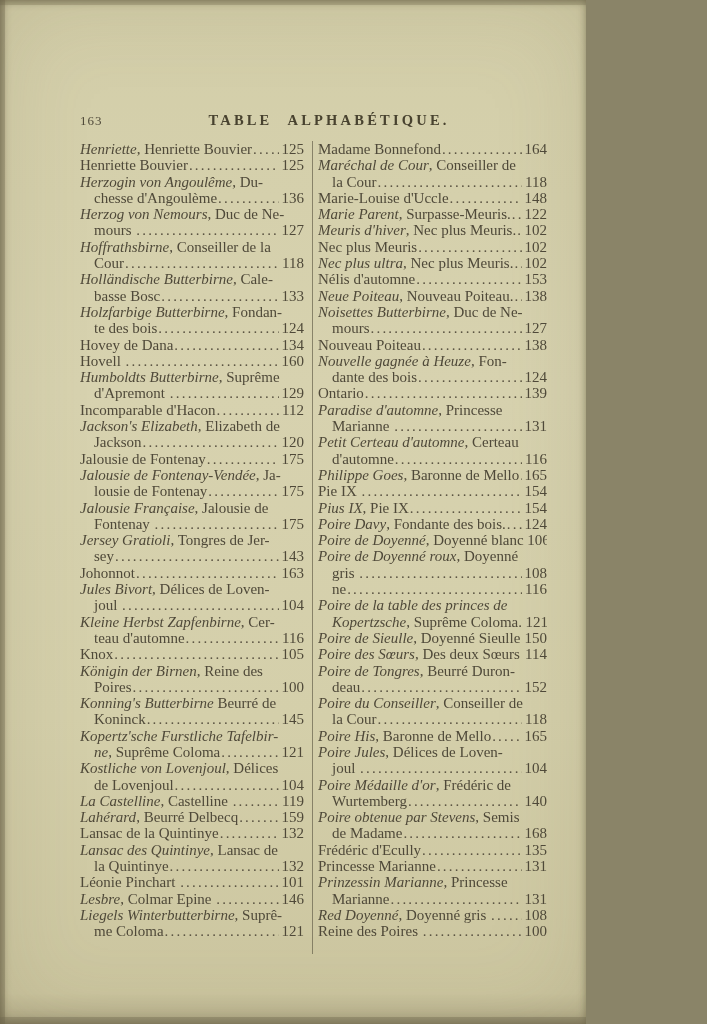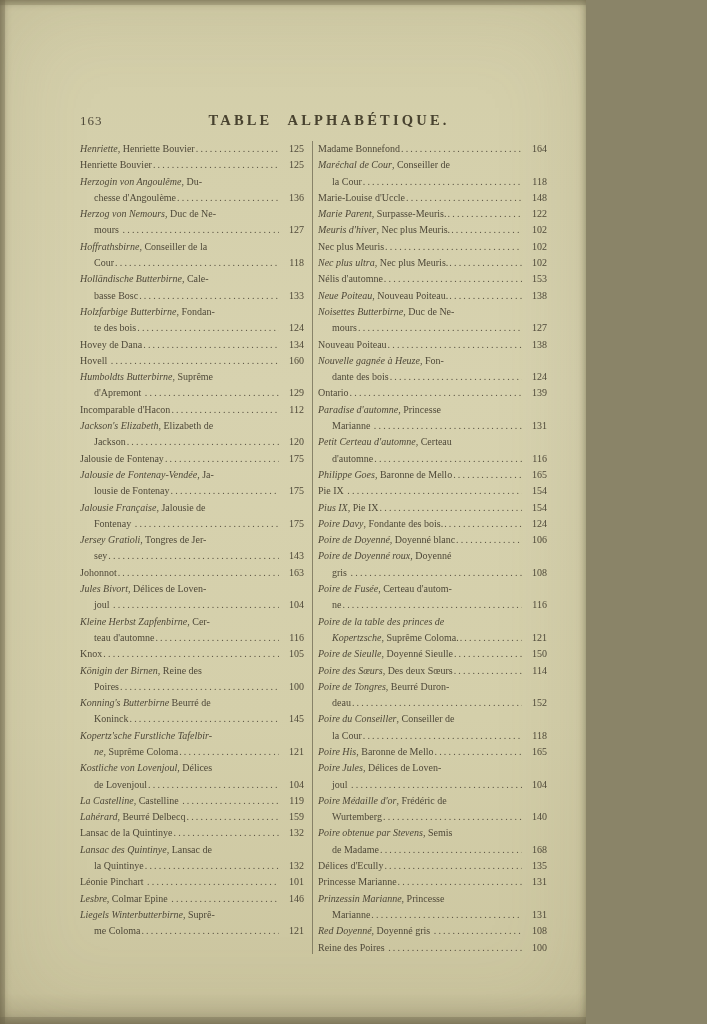--- a/index.html
+++ b/index.html
@@ -21,21 +21,21 @@
   .edge-top{position:absolute;left:0;top:0;width:100%;height:5px;background:rgba(120,111,84,.3);}
   .edge-bottom{position:absolute;left:0;bottom:0;width:100%;height:7px;background:rgba(112,104,80,.4);}
   .header{position:absolute;top:110px;left:0;width:100%;height:22px;}
   .folio{position:absolute;left:80px;top:3px;font-size:13px;letter-spacing:1px;}
   .title{
     position:absolute;left:329px;top:2px;transform:translateX(-50%);
     font-size:14.5px;font-weight:bold;letter-spacing:3.2px;word-spacing:9px;
     color:#48422f; white-space:nowrap;
   }
   .columns{position:absolute;top:141px;left:80px;display:flex;}
-  .col{font-size:10px;}
+  .col{font-size:15px;}
   .col-left{width:224px;}
   .col-right{width:229px;margin-left:5px;}
   .divider{width:1px;height:813px;background:var(--divider);margin-left:8px;opacity:.75;}
   .line{display:flex;height:16.3px;line-height:16.3px;overflow:hidden;}
   .line span{white-space:pre;}
   .ind{padding-left:14px;align-items:flex-end;}
   .it{font-style:italic;}
   .dots{flex:1 1 auto;min-width:0;overflow:hidden;color:#5a5342;margin:0 2px 0 1px;}
   .dots::after{content:"......................................................................";letter-spacing:2.2px;}
   .pg{flex:0 0 auto;min-width:23px;text-align:right;}
@@ -431,24 +431,20 @@
         </div>
         <div class="line">
           <span class="it">Poire de Doyenné roux</span>
           <span class="ro">, Doyenné</span>
         </div>
         <div class="line ind">
           <span class="ro">gris </span>
           <span class="dots"></span>
           <span class="pg">108</span>
         </div>
-        <div class="line">
-          <span class="it">Poire de Fusée</span>
-          <span class="ro">, Certeau d'autom-</span>
-        </div>
         <div class="line ind">
           <span class="ro">ne</span>
           <span class="dots"></span>
           <span class="pg">116</span>
         </div>
         <div class="line">
           <span class="it">Poire de la table des princes de</span>
         </div>
         <div class="line ind">
           <span class="it">Kopertzsche</span>
@@ -513,21 +509,21 @@
         <div class="line">
           <span class="it">Poire obtenue par Stevens</span>
           <span class="ro">, Semis</span>
         </div>
         <div class="line ind">
           <span class="ro">de Madame</span>
           <span class="dots"></span>
           <span class="pg">168</span>
         </div>
         <div class="line">
-          <span class="ro">Délices d'Ecully</span>
+          <span class="ro">Frédéric d'Ecully</span>
           <span class="dots"></span>
           <span class="pg">135</span>
         </div>
         <div class="line">
           <span class="ro">Princesse Marianne</span>
           <span class="dots"></span>
           <span class="pg">131</span>
         </div>
         <div class="line">
           <span class="it">Prinzessin Marianne</span>

